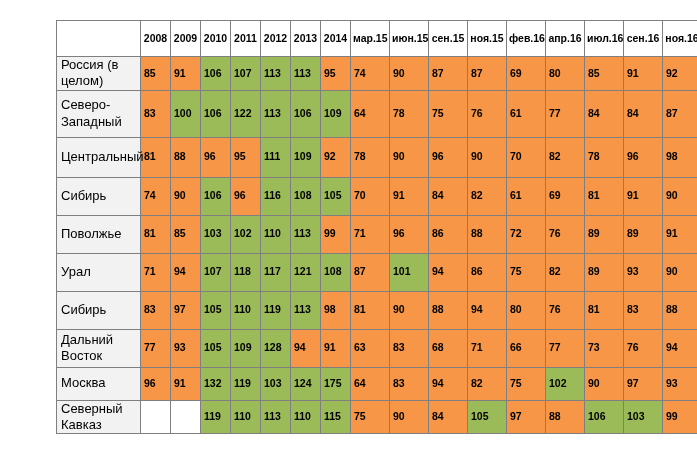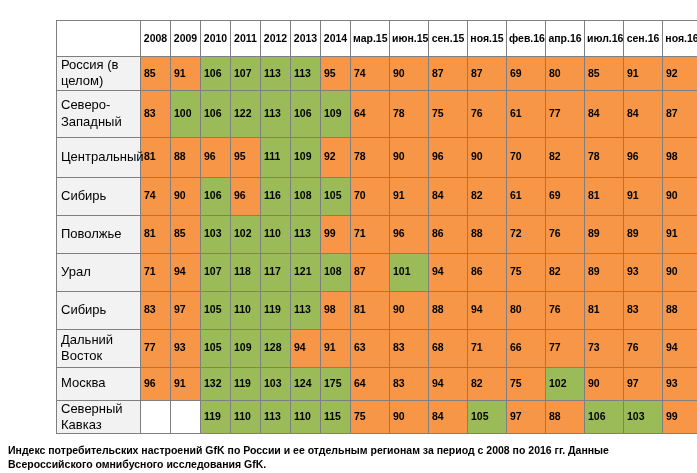--- a/index.html
+++ b/index.html
@@ -341,15 +341,14 @@
             <td class="val orange">97</td>
             <td class="val orange">88</td>
             <td class="val green">106</td>
             <td class="val green">103</td>
             <td class="val orange">99</td>
           </tr>
         </tbody>
     </table>
   </div>
 
-  <div id="caption">Индекс потребительских настроений GfK по России и ее отдельным регионам за период с 2008 по 2016 гг. Данные Всероссийского омнибусного исследования GfK.</div>
 
 </div>
 
 </body></html>

